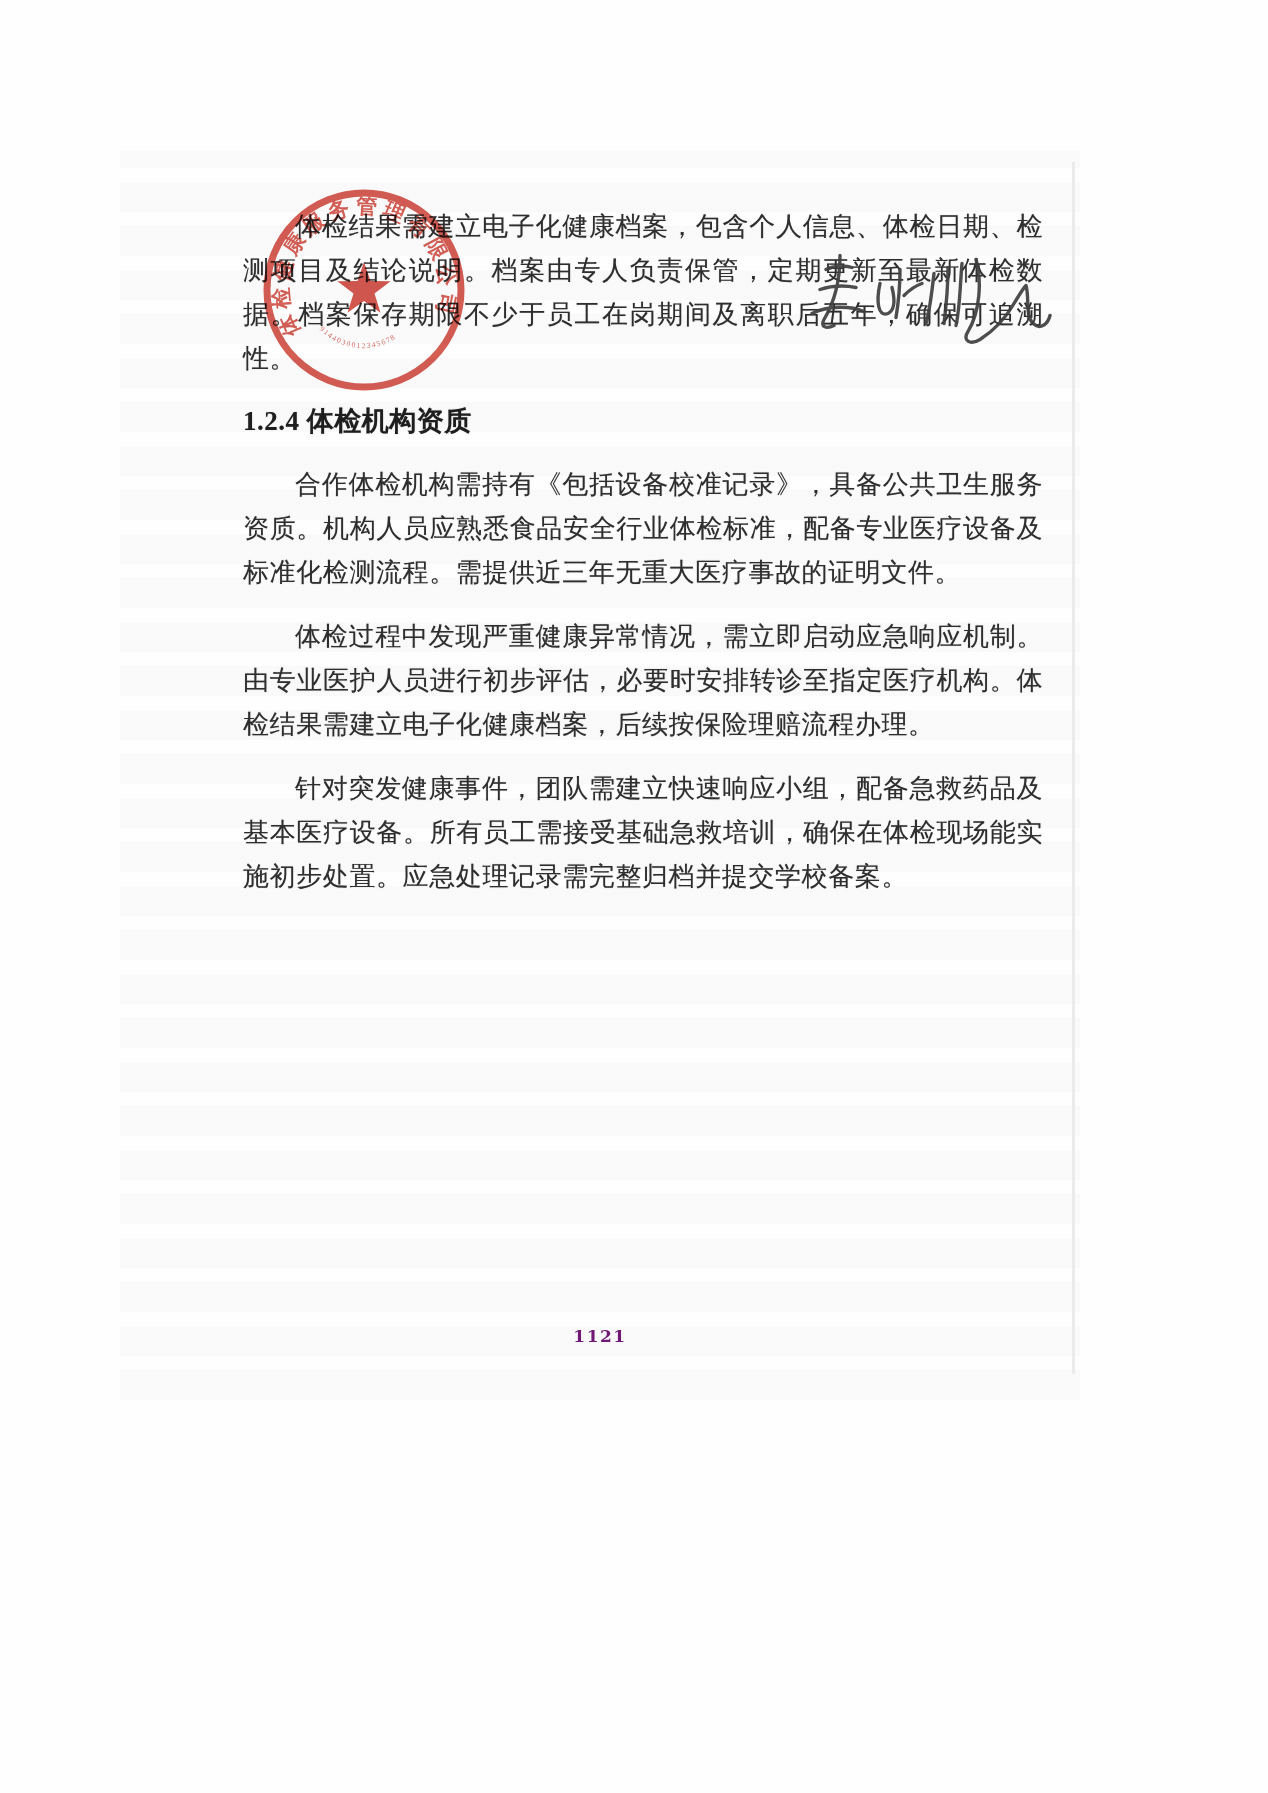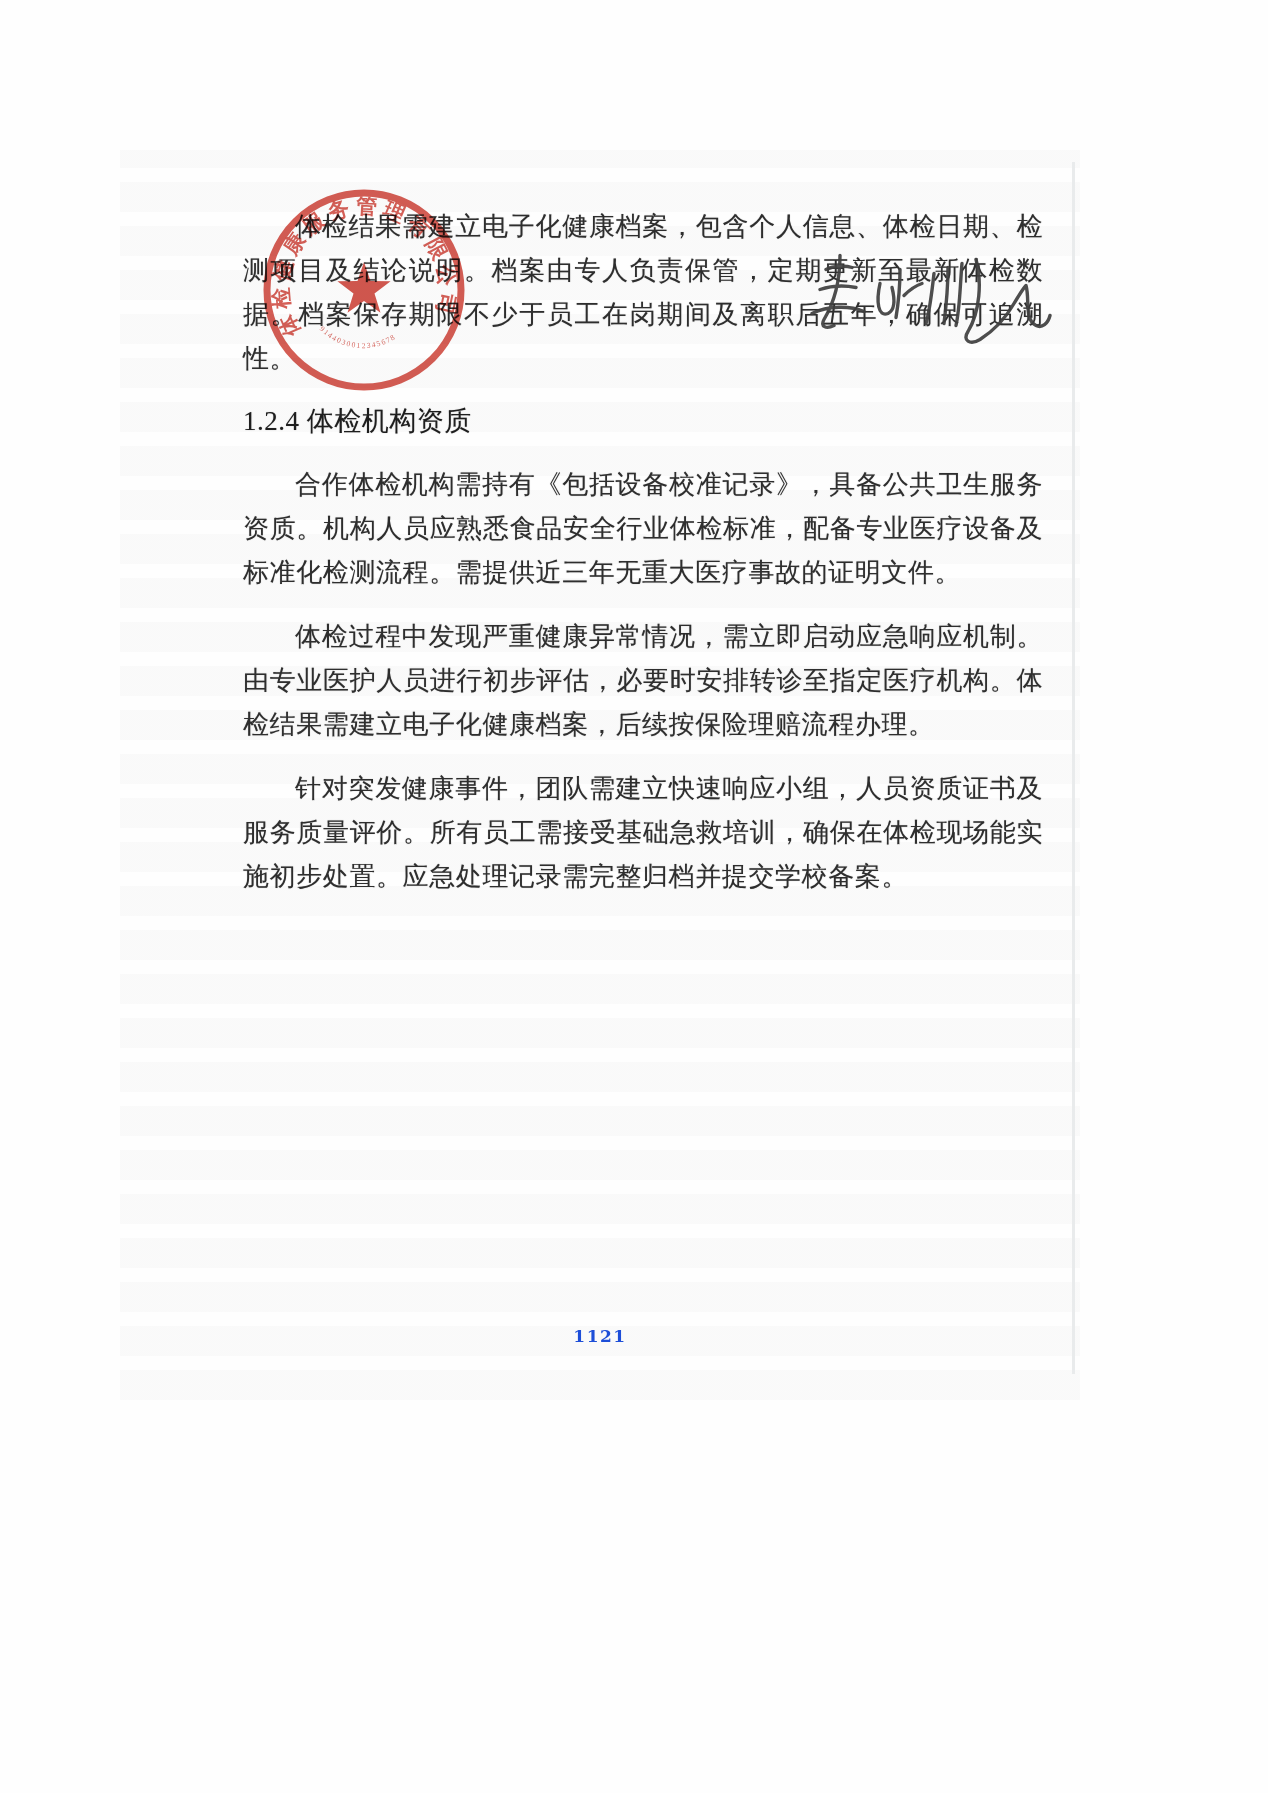--- a/index.html
+++ b/index.html
@@ -30,36 +30,36 @@
     text-justify:inter-ideograph;
     text-align-last:left;
     text-indent:2em;
     text-shadow:0 0 1px rgba(70,70,70,0.45);
   }
   .block-paragraph:first-child{margin-top:0;}
   .block-heading{
     margin:18px 0 0 0;
     font-size:27px;
     line-height:44px;
-    font-weight:normal;
+    font-weight:bold;
     color:#1e1e1e;
     letter-spacing:0.5px;
     text-shadow:0 0 1px rgba(40,40,40,0.4);
   }
   .v-rule{
     position:absolute;left:1072px;top:162px;width:3px;height:1212px;
     background:#e9ebec;
   }
   .footer{
     position:absolute;left:243px;top:1326px;width:714px;
     text-align:center;
   }
   .page-number{
     font-family:"DejaVu Serif","Liberation Serif",serif;
-    font-size:17px;letter-spacing:1.5px;color:#1d4ed8;font-weight:bold;
+    font-size:17px;letter-spacing:1.5px;color:#701a75;font-weight:bold;
   }
   .stamp{
     position:absolute;left:258px;top:182px;width:212px;height:216px;
     mix-blend-mode:multiply;
     opacity:0.88;
     filter:blur(0.4px) saturate(1.05);
   }
   .signature{
     position:absolute;left:796px;top:238px;width:260px;height:118px;
     opacity:0.92;
@@ -70,21 +70,21 @@
 
 <div class="page">
 
   <div class="scan-tint"></div>
 
   <div class="content">
     <p class="block-paragraph">体检结果需建立电子化健康档案，包含个人信息、体检日期、检测项目及结论说明。档案由专人负责保管，定期更新至最新体检数据。档案保存期限不少于员工在岗期间及离职后五年，确保可追溯性。</p>
     <h3 class="block-heading">1.2.4 体检机构资质</h3>
     <p class="block-paragraph">合作体检机构需持有《包括设备校准记录》，具备公共卫生服务资质。机构人员应熟悉食品安全行业体检标准，配备专业医疗设备及标准化检测流程。需提供近三年无重大医疗事故的证明文件。</p>
     <p class="block-paragraph">体检过程中发现严重健康异常情况，需立即启动应急响应机制。由专业医护人员进行初步评估，必要时安排转诊至指定医疗机构。体检结果需建立电子化健康档案，后续按保险理赔流程办理。</p>
-    <p class="block-paragraph">针对突发健康事件，团队需建立快速响应小组，人员资质证书及服务质量评价。所有员工需接受基础急救培训，确保在体检现场能实施初步处置。应急处理记录需完整归档并提交学校备案。</p>
+    <p class="block-paragraph">针对突发健康事件，团队需建立快速响应小组，配备急救药品及基本医疗设备。所有员工需接受基础急救培训，确保在体检现场能实施初步处置。应急处理记录需完整归档并提交学校备案。</p>
   </div>
 
   <svg class="stamp" viewBox="0 0 212 216" xmlns="http://www.w3.org/2000/svg">
     <defs>
       <path id="arcTop" d="M 46.5 154.6 A 76 76 0 1 1 165.5 154.6" fill="none"></path>
       <path id="arcBottom" d="M 58.8 144.4 A 60 60 0 0 0 151.2 144.4" fill="none"></path>
     </defs>
     <circle cx="106" cy="108" r="97" fill="none" stroke="#c5372d" stroke-width="7" opacity="0.92"></circle>
     <polygon points="106,80 112.5,99.1 132.6,99.3 116.5,111.4 122.5,130.7 106,119 89.5,130.7 95.5,111.4 79.4,99.3 99.5,99.1" fill="#c5372d" opacity="0.95"></polygon>
     <text fill="#c5372d" font-size="21" font-weight="bold" letter-spacing="5" opacity="0.9">

